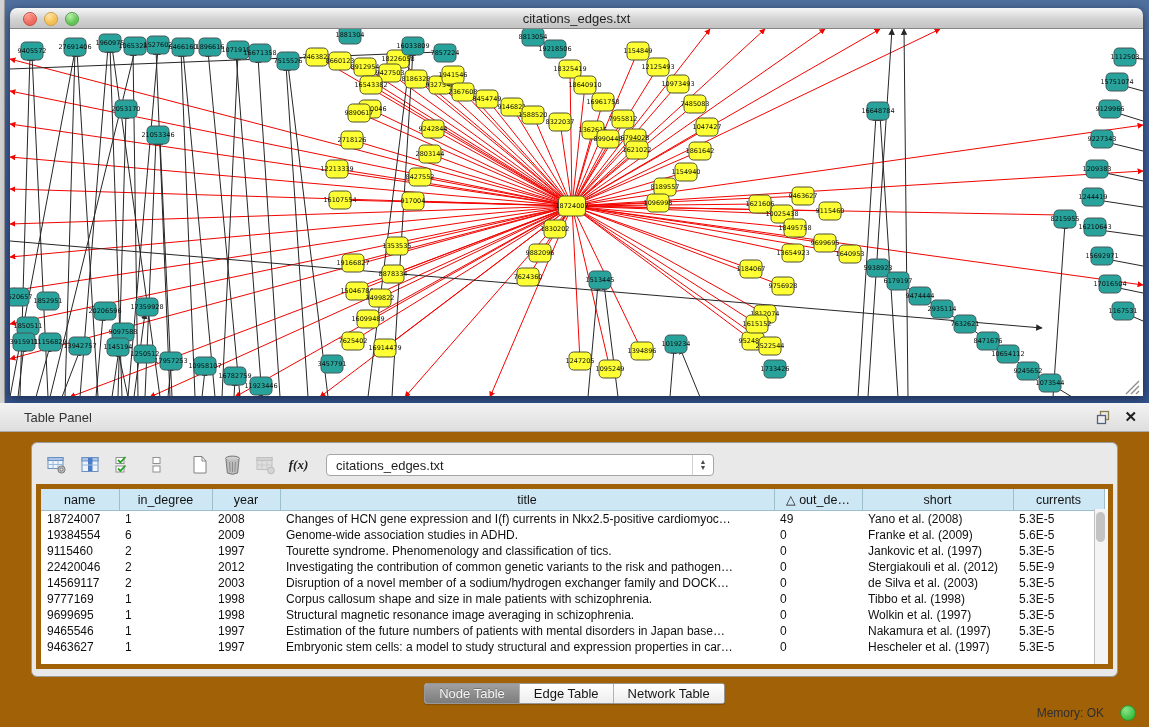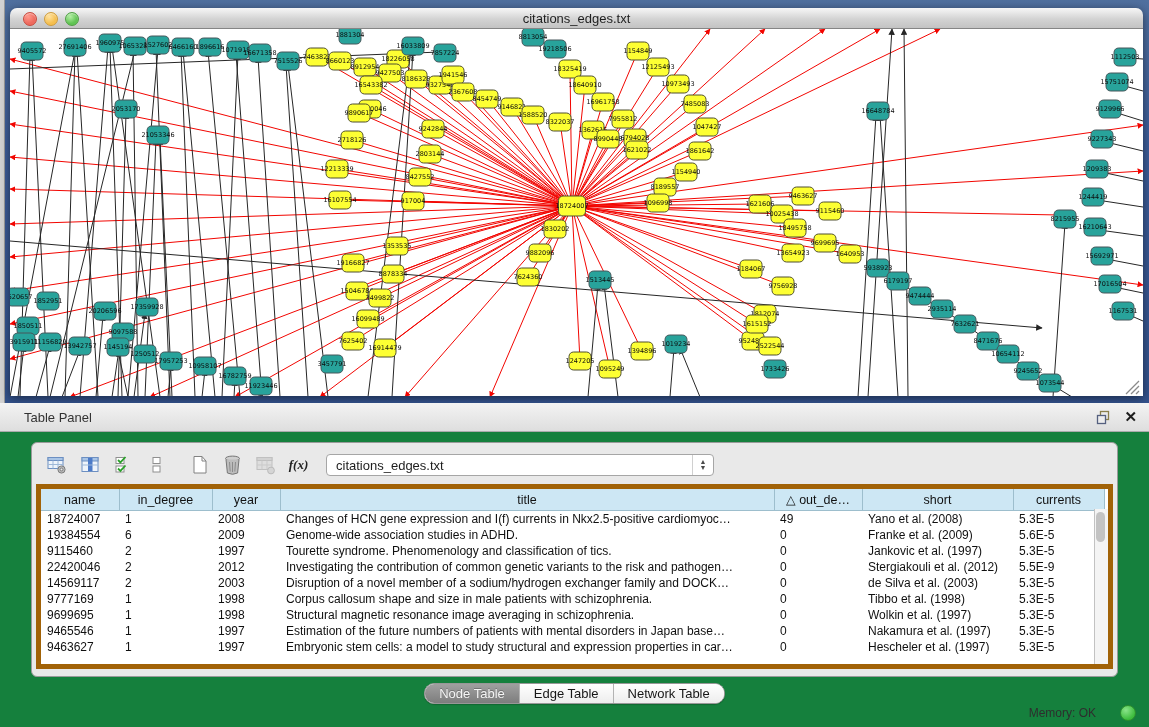--- a/index.html
+++ b/index.html
@@ -32,21 +32,21 @@
   .nl{font-size:6.5px;fill:#0c0c0c;text-anchor:middle;font-family:"DejaVu Sans",sans-serif}
   .grip{stroke:#8a8a8a;stroke-width:1.2}
 
   
   .tp-header{position:absolute;left:0;top:403px;width:1149px;height:29px;
              background:linear-gradient(#f3f3f3,#dedede);
              border-bottom:1px solid #ababab;display:flex;align-items:center;box-sizing:border-box}
   .tp-title{margin-left:24px;font-size:13px;color:#333}
   .tp-actions{margin-left:auto;margin-right:12px;display:flex;align-items:center;gap:13px}
   .xbtn{font-size:15px;font-weight:bold;color:#1c1c1c;line-height:14px;cursor:default}
-  .tp-body{position:absolute;left:0;top:432px;width:1149px;height:295px;background:#15803d}
+  .tp-body{position:absolute;left:0;top:432px;width:1149px;height:295px;background:#a16207}
 
   .container{position:absolute;left:31px;top:10px;width:1087px;height:235px;
              border:1px solid #9a9a9a;border-radius:6px;background:#e9e9e9;box-sizing:border-box}
   .toolbar{display:flex;align-items:center;padding:7px 0 0 12px;height:30px}
   .tbtn{width:27px;height:26px;display:flex;align-items:center;justify-content:center;
         background:none;border:none;padding:0;margin-right:6px}
   .fx{font-size:13px;font-style:italic;font-weight:bold;color:#222;font-family:"Liberation Serif",serif}
   .dropdown{width:388px;height:22px;background:#fff;border:1px solid #a6a6a6;border-radius:4px;
             display:flex;align-items:center;font-size:13px;color:#1d1d1d;
             padding-left:9px;position:relative;margin-left:8px;box-sizing:border-box}
@@ -61,28 +61,28 @@
   table.node th{background:#cde7f4;border:1px solid #9dbecd;border-top:none;
                 height:19px;font-weight:normal;font-size:12.5px;color:#111;
                 overflow:hidden;white-space:nowrap}
   table.node th:first-child{border-left:none}
   table.node td{height:16px;padding:0 3px 0 6px;white-space:nowrap;overflow:hidden}
   .vscroll{position:absolute;top:20px;right:0;bottom:0;width:13px;
            background:#f4f4f4;border-left:1px solid #c2c2c2}
   .thumb{position:absolute;top:3px;left:1px;width:9px;height:30px;background:#c3c3c3;border-radius:5px}
 
   .tabsbar{position:absolute;left:0;right:0;top:240px;display:flex;justify-content:center}
-  .seg{display:flex;border:1px solid #979797;border-radius:10px;overflow:hidden;
+  .seg{display:flex;border:1px solid #979797;border-radius:3px;overflow:hidden;
        background:#fff;box-shadow:0 1px 1px rgba(0,0,0,.2)}
   .seg .s{padding:2px 14px;font-size:13px;color:#161616;
           background:linear-gradient(#ffffff,#ededed);border-right:1px solid #b3b3b3}
   .seg .s:last-child{border-right:none}
   .seg .s.sel{background:linear-gradient(#a0a0a0,#7d7d7d);color:#f4f4f4;text-shadow:0 -1px 0 rgba(0,0,0,.25)}
 
-  .status{position:absolute;right:13px;bottom:6px;display:flex;align-items:center;gap:24px;
+  .status{position:absolute;right:13px;bottom:6px;display:flex;align-items:center;gap:16px;
           font-size:12px;color:#2e2e2e}
   .dot{width:14px;height:14px;border-radius:50%;border:1px solid #2e8f2e;
        background:radial-gradient(circle at 35% 30%,#8ae48a,#3dbd3d 70%)}
 </style>
 </head>
 <body>
 
 <div class="desktop"></div>
 <div class="leftstrip"></div>
 

